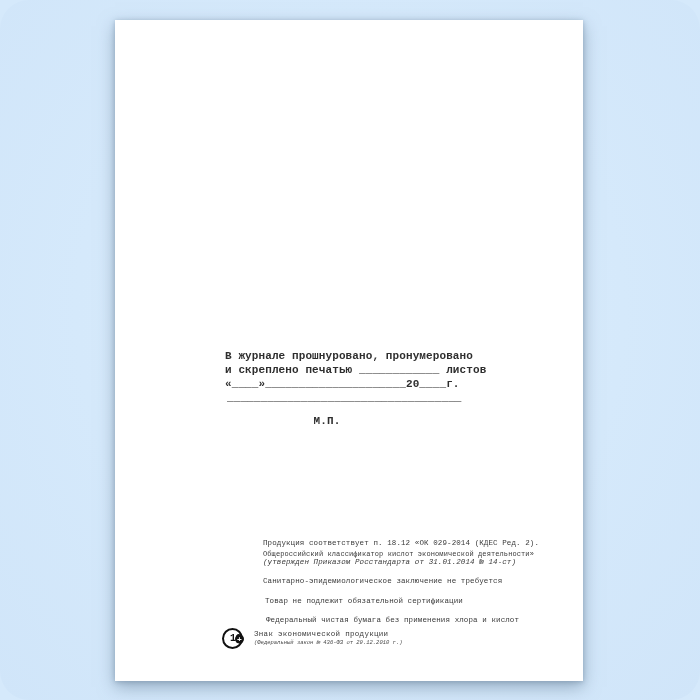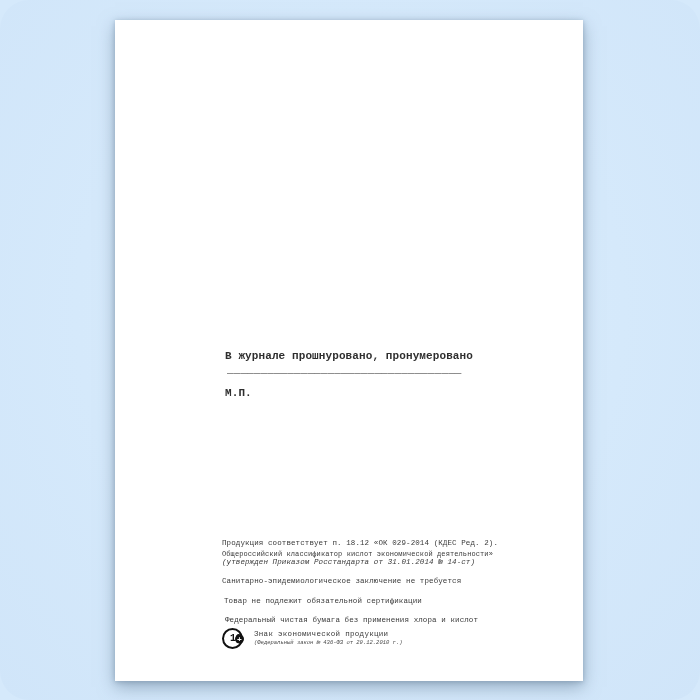--- a/index.html
+++ b/index.html
@@ -36,31 +36,32 @@
     font-size: 11px;
     font-weight: 600;
     line-height: 14px;
     white-space: nowrap;
     letter-spacing: 0.1px;
   }
   .binding-block p { margin: 0; }
   .binding-block .indent { padding-left: 2px; }
   .stamp-line {
     margin-top: 9px !important;
-    text-align: left;
+    text-align: center;
     padding-right: 4px;
   }
 
   
   .small {
     color: #3a3a3a;
     font-size: 7.5px;
     line-height: 9px;
     white-space: nowrap;
     letter-spacing: 0.1px;
+    margin-left: 41px;
   }
   .smaller { font-size: 7px; }
   .ital { font-style: italic; }
 
   
   .age-row {
     left: 107px;
     top: 608px;
     display: flex;
     align-items: flex-start;
@@ -117,20 +118,22 @@
   }
 </style>
 </head>
 <body>
 
 <div class="scene">
   <div class="sheet">
 
     <div class="abs binding-block">
       <p>В журнале прошнуровано, пронумеровано</p>
+      <p>и скреплено печатью ____________ листов</p>
+      <p>«____»_____________________20____г.</p>
       <p class="indent">___________________________________</p>
       <p class="stamp-line">М.П.</p>
     </div>
 
     <div class="abs small" style="left:107px; top:519px;">Продукция соответствует п. 18.12 «ОК 029-2014 (КДЕС Ред. 2).</div>
     <div class="abs small smaller" style="left:107px; top:530px;">Общероссийский классификатор кислот экономической деятельности»</div>
     <div class="abs small ital" style="left:107px; top:538px;">(утвержден Приказом Росстандарта от 31.01.2014 № 14-ст)</div>
 
     <div class="abs small" style="left:107px; top:557px;">Санитарно-эпидемиологическое заключение не требуется</div>
     <div class="abs small" style="left:109px; top:577px;text-align:center;">Товар не подлежит обязательной сертификации</div>

